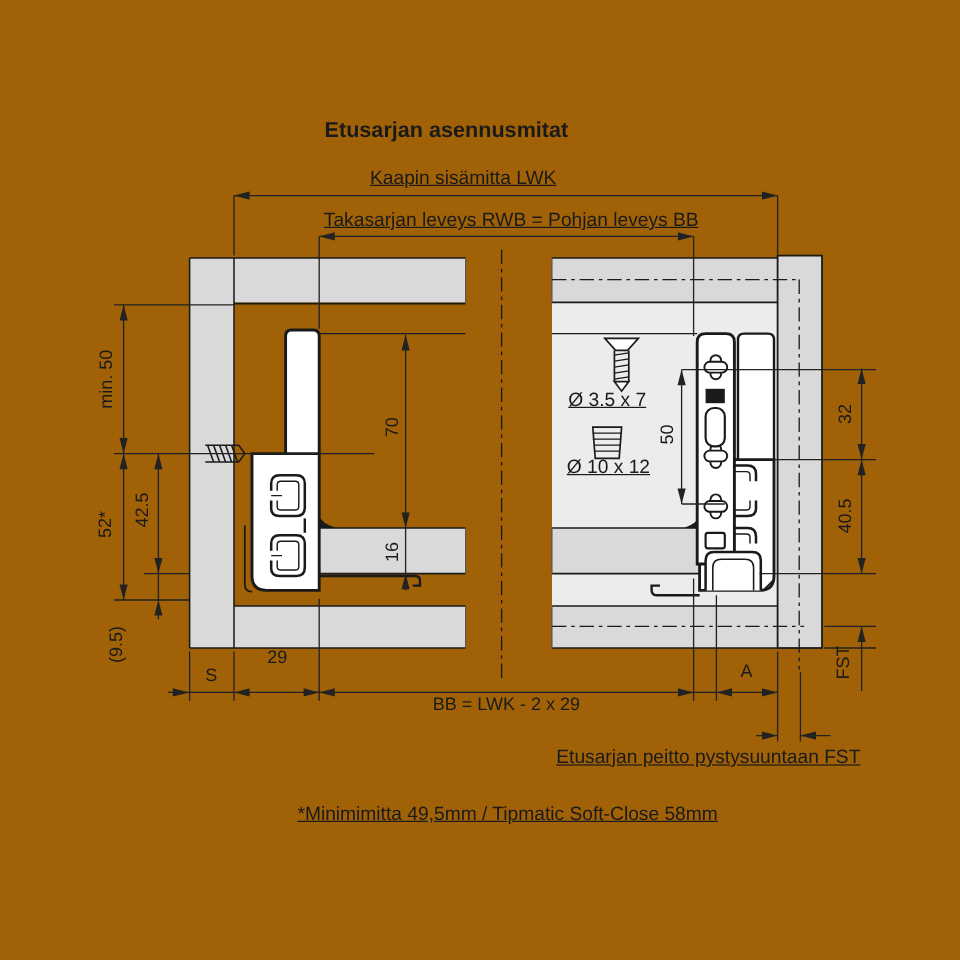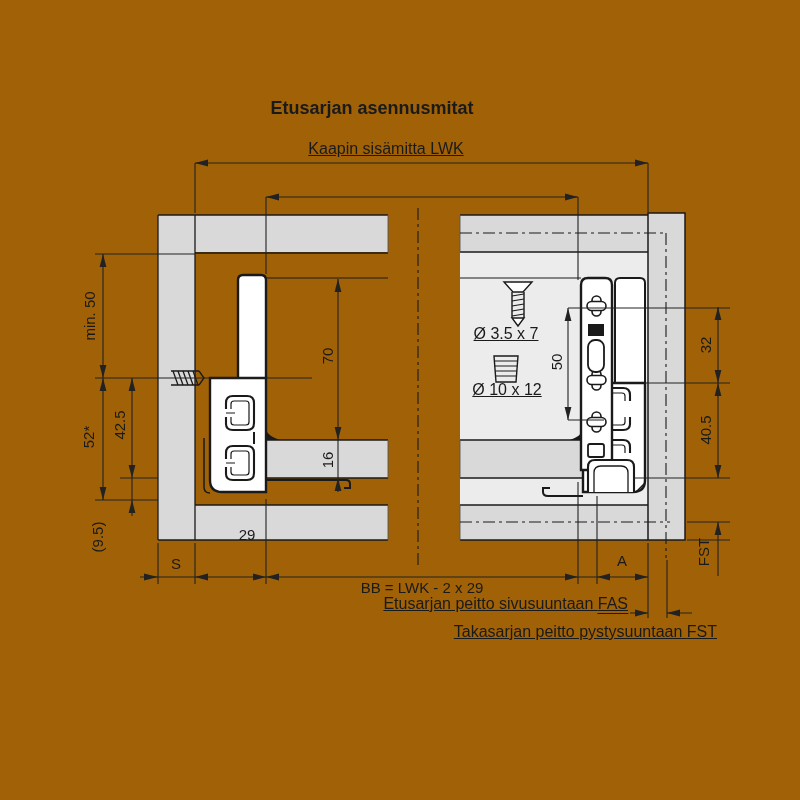--- a/index.html
+++ b/index.html
@@ -207,38 +207,39 @@
         <polygon points="648,577 635,573.6 635,580.4"></polygon>
 
       <polygon points="648,613 635,609.6 635,616.4"></polygon>
         <polygon points="667,613 680,609.6 680,616.4"></polygon>
     </g>
   </svg>
 
   <div class="lbl title" style="left:372px;top:108px;">Etusarjan asennusmitat</div>
 
   <div class="lbl big" style="left:386px;top:149px;">Kaapin sisämitta LWK</div>
+  <div class="lbl big" style="left:426px;top:184px;">Takasarjan leveys RWB = Pohjan leveys BB</div>
 
   <div class="lbl rot" style="left:89px;top:316px;">min. 50</div>
   <div class="lbl rot" style="left:88px;top:437px;">52*</div>
   <div class="lbl rot" style="left:119px;top:425px;">42.5</div>
   <div class="lbl rot" style="left:97px;top:537px;">(9.5)</div>
 
   <div class="lbl rot" style="left:327px;top:356px;">70</div>
   <div class="lbl rot" style="left:327px;top:460px;">16</div>
 
   <div class="lbl big" style="left:506px;top:334px;">Ø 3.5 x 7</div>
   <div class="lbl big" style="left:507px;top:390px;">Ø 10 x 12</div>
   <div class="lbl rot" style="left:556px;top:362px;">50</div>
 
   <div class="lbl rot" style="left:705px;top:345px;">32</div>
   <div class="lbl rot" style="left:705px;top:430px;">40.5</div>
   <div class="lbl rot" style="left:703px;top:552px;">FST</div>
 
   <div class="lbl" style="left:176px;top:563px;">S</div>
-  <div class="lbl" style="left:231px;top:534px;margin-left:16px;">29</div>
+  <div class="lbl" style="left:231px;top:548px;">29</div>
   <div class="lbl" style="left:422px;top:563px;margin-top:24px;">BB = LWK - 2 x 29</div>
   <div class="lbl" style="left:622px;top:560px;">A</div>
 
-  <div class="lbl big right-anchor" style="left:628px;top:604px;"><span>Etusarjan peitto sivusuuntaan </span><span class="term-underline">FAS</span></div>
-  <div class="lbl big right-anchor" style="left:717px;top:632px;"><span>Takasarjan peitto pystysuuntaan </span><span>FST</span></div>
-
+  <div class="lbl big right-anchor" style="left:717px;top:632px;"><span>Etusarjan peitto pystysuuntaan </span><span>FST</span></div>
+
+  <div class="lbl big" style="left:423px;top:679px;">*Minimimitta 49,5mm / Tipmatic Soft-Close 58mm</div>
 </div>
 
 </body></html>

